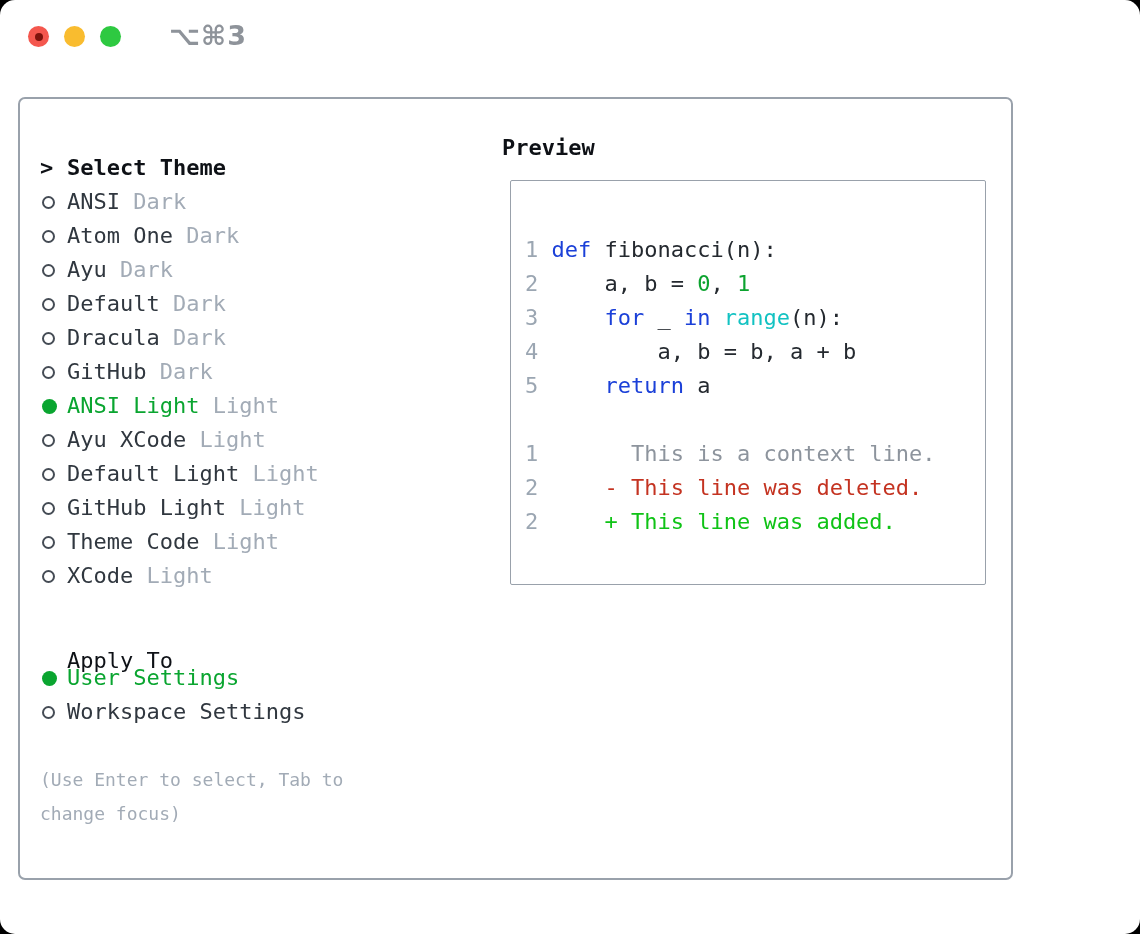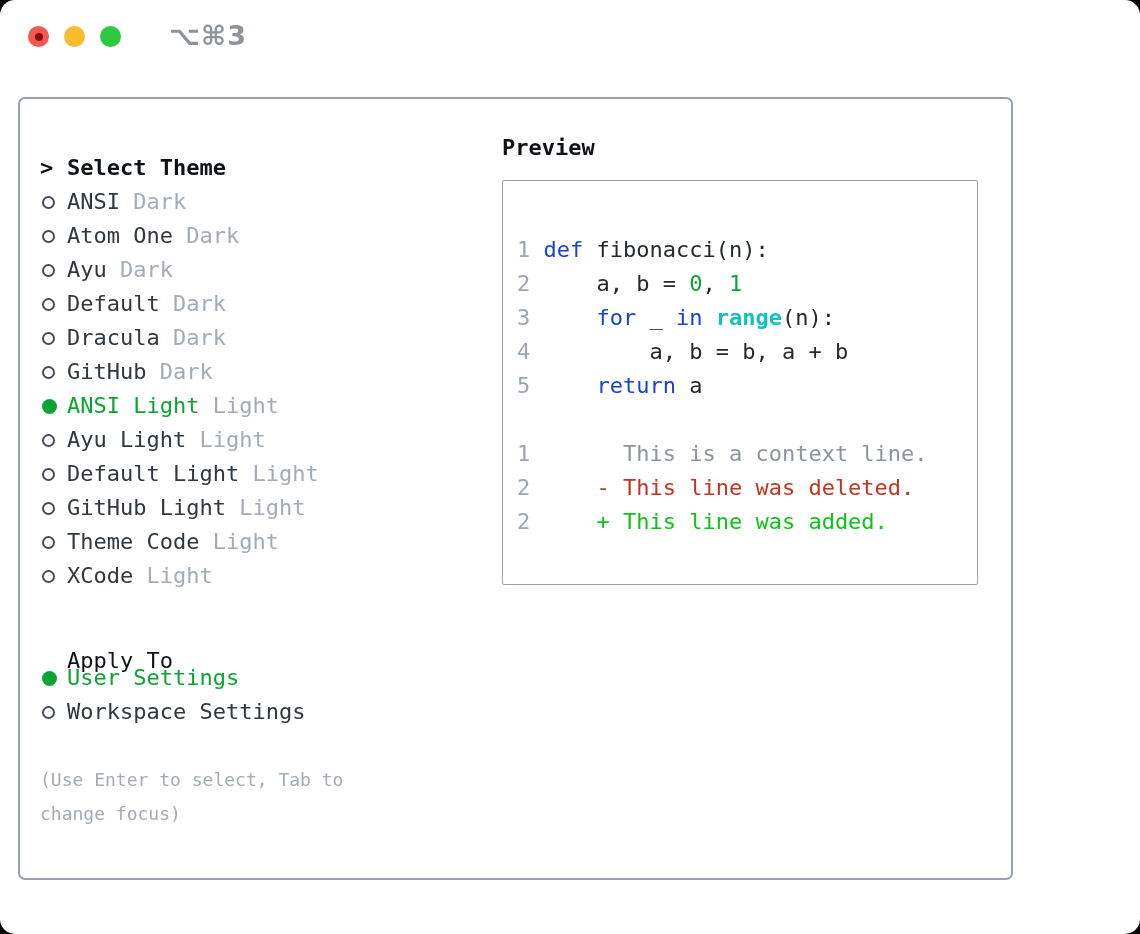--- a/index.html
+++ b/index.html
@@ -60,30 +60,30 @@
   .tname{color:var(--item-text);}
   .tname.sel{color:var(--selected-green);}
   .variant{color:var(--muted-text);}
   .opt-label{color:var(--item-text);}
   .opt-label.sel{color:var(--selected-green);}
   .spacer{height:34px;}
   .help-line{height:34px;line-height:34px;font-size:18px;color:var(--muted-text);white-space:pre;}
   
   .preview-title{height:34px;line-height:34px;font-size:22px;font-weight:bold;color:var(--header-text);}
   .preview-box{
-    margin-top:15px;margin-left:0;width:476px;height:405px;
+    margin-top:15px;margin-left:8px;width:476px;height:405px;
     border:1.5px solid var(--panel-border);border-radius:2px;
     padding:52px 0 0 14px;overflow:hidden;
   }
   .cline{height:34px;line-height:34px;font-size:22px;white-space:pre;}
   .gutter{display:inline-block;width:2ch;color:var(--line-number-gray);}
   .tok-kw{color:var(--keyword-blue);}
   .tok-pl{color:var(--code-plain);}
   .tok-nu{color:var(--number-green);}
-  .tok-bi{color:var(--builtin-cyan);font-weight:bold;}
+  .tok-bi{color:var(--builtin-cyan);}
   .tok-ctx{color:var(--diff-context-gray);}
   .tok-del{color:var(--deleted-red);}
   .tok-add{color:var(--added-green);}
 </style>
 </head>
 <body>
 
 <div class="window">
 
   <div class="titlebar">
@@ -106,21 +106,21 @@
       </div>
 
       <div id="theme-list">
           <div class="row"><span class="marker"><span class="circle ring"></span></span><span class="tname">ANSI</span><span class="variant"> Dark</span></div>
           <div class="row"><span class="marker"><span class="circle ring"></span></span><span class="tname">Atom One</span><span class="variant"> Dark</span></div>
           <div class="row"><span class="marker"><span class="circle ring"></span></span><span class="tname">Ayu</span><span class="variant"> Dark</span></div>
           <div class="row"><span class="marker"><span class="circle ring"></span></span><span class="tname">Default</span><span class="variant"> Dark</span></div>
           <div class="row"><span class="marker"><span class="circle ring"></span></span><span class="tname">Dracula</span><span class="variant"> Dark</span></div>
           <div class="row"><span class="marker"><span class="circle ring"></span></span><span class="tname">GitHub</span><span class="variant"> Dark</span></div>
           <div class="row"><span class="marker"><span class="circle filled"></span></span><span class="tname sel">ANSI Light</span><span class="variant"> Light</span></div>
-          <div class="row"><span class="marker"><span class="circle ring"></span></span><span class="tname">Ayu Light</span><span class="variant"> Light</span></div>
+          <div class="row"><span class="marker"><span class="circle ring"></span></span><span class="tname">Ayu XCode</span><span class="variant"> Light</span></div>
           <div class="row"><span class="marker"><span class="circle ring"></span></span><span class="tname">Default Light</span><span class="variant"> Light</span></div>
           <div class="row"><span class="marker"><span class="circle ring"></span></span><span class="tname">GitHub Light</span><span class="variant"> Light</span></div>
           <div class="row"><span class="marker"><span class="circle ring"></span></span><span class="tname">Theme Code</span><span class="variant"> Light</span></div>
           <div class="row"><span class="marker"><span class="circle ring"></span></span><span class="tname">XCode</span><span class="variant"> Light</span></div>
         </div>
 
       <div class="spacer"></div>
 
       <div class="row">
         <span class="marker"></span>

